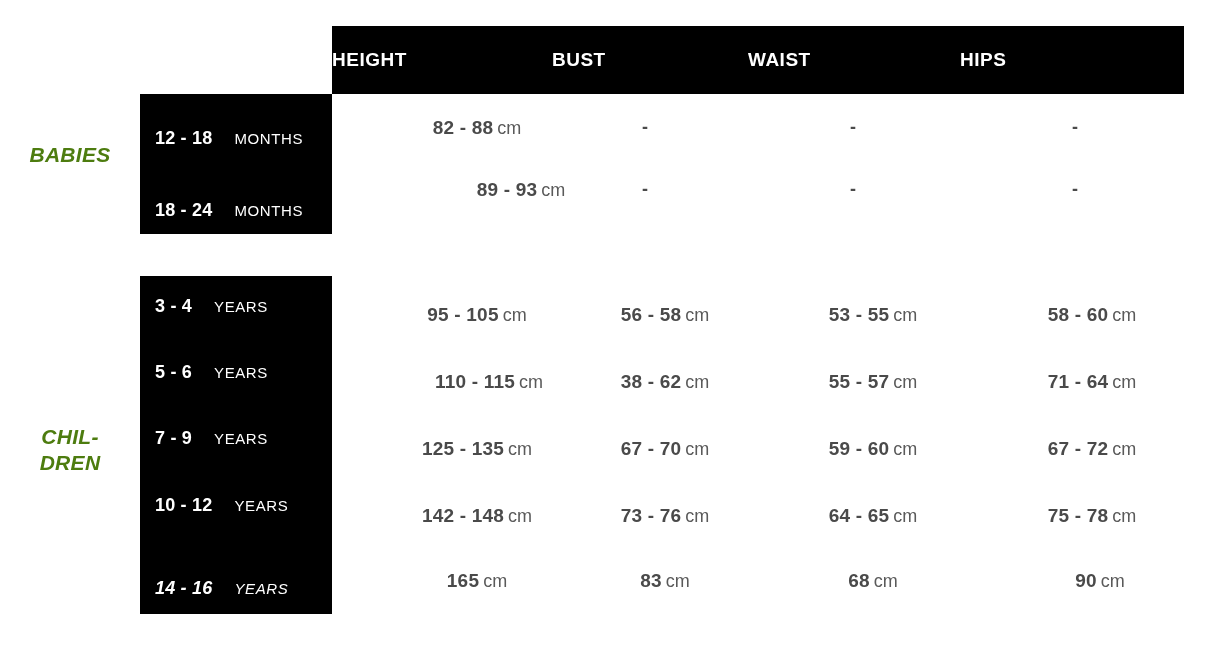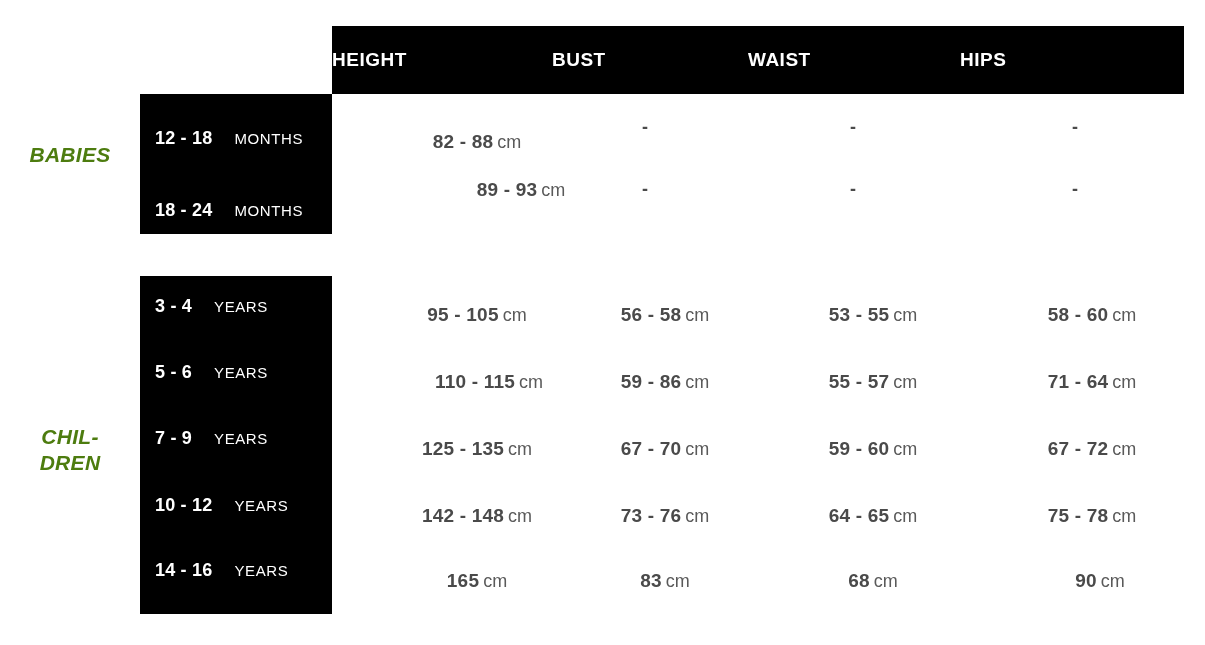--- a/index.html
+++ b/index.html
@@ -122,21 +122,21 @@
 
   <div class="size-block" style="left:140px;top:94px;width:192px;height:140px;">
     <div class="size-row" style="top:34px;">
       <span class="size-num">12 - 18</span><span class="size-unit">MONTHS</span>
     </div>
     <div class="size-row" style="top:106px;">
       <span class="size-num">18 - 24</span><span class="size-unit">MONTHS</span>
     </div>
   </div>
 
-  <div class="val" style="left:332px;top:131px;width:290px;">
+  <div class="val" style="left:332px;top:117px;width:290px;">
     <span class="num">82 - 88</span><span class="unit">cm</span>
   </div>
   <div class="val dash" style="left:552px;top:117px;width:186px;">
     <span class="num">-</span>
   </div>
   <div class="val dash" style="left:760px;top:117px;width:186px;">
     <span class="num">-</span>
   </div>
   <div class="val dash" style="left:982px;top:117px;width:186px;">
     <span class="num">-</span>
@@ -166,21 +166,21 @@
     </div>
     <div class="size-row" style="top:86px;">
       <span class="size-num">5 - 6</span><span class="size-unit">YEARS</span>
     </div>
     <div class="size-row" style="top:152px;">
       <span class="size-num">7 - 9</span><span class="size-unit">YEARS</span>
     </div>
     <div class="size-row" style="top:219px;">
       <span class="size-num">10 - 12</span><span class="size-unit">YEARS</span>
     </div>
-    <div class="size-row" style="top:284px;">
+    <div class="size-row" style="top:302px;font-style:italic;">
       <span class="size-num">14 - 16</span><span class="size-unit">YEARS</span>
     </div>
   </div>
 
   <div class="val" style="left:332px;top:304px;width:290px;">
     <span class="num">95 - 105</span><span class="unit">cm</span>
   </div>
   <div class="val" style="left:552px;top:304px;width:226px;">
     <span class="num">56 - 58</span><span class="unit">cm</span>
   </div>
@@ -188,21 +188,21 @@
     <span class="num">53 - 55</span><span class="unit">cm</span>
   </div>
   <div class="val" style="left:982px;top:304px;width:220px;">
     <span class="num">58 - 60</span><span class="unit">cm</span>
   </div>
 
   <div class="val" style="left:332px;top:371px;width:290px;margin-left:12px;">
     <span class="num">110 - 115</span><span class="unit">cm</span>
   </div>
   <div class="val" style="left:552px;top:371px;width:226px;">
-    <span class="num">59 - 86</span><span class="unit">cm</span>
+    <span class="num">38 - 62</span><span class="unit">cm</span>
   </div>
   <div class="val" style="left:760px;top:371px;width:226px;">
     <span class="num">55 - 57</span><span class="unit">cm</span>
   </div>
   <div class="val" style="left:982px;top:371px;width:220px;">
     <span class="num">71 - 64</span><span class="unit">cm</span>
   </div>
 
   <div class="val" style="left:332px;top:438px;width:290px;">
     <span class="num">125 - 135</span><span class="unit">cm</span>

